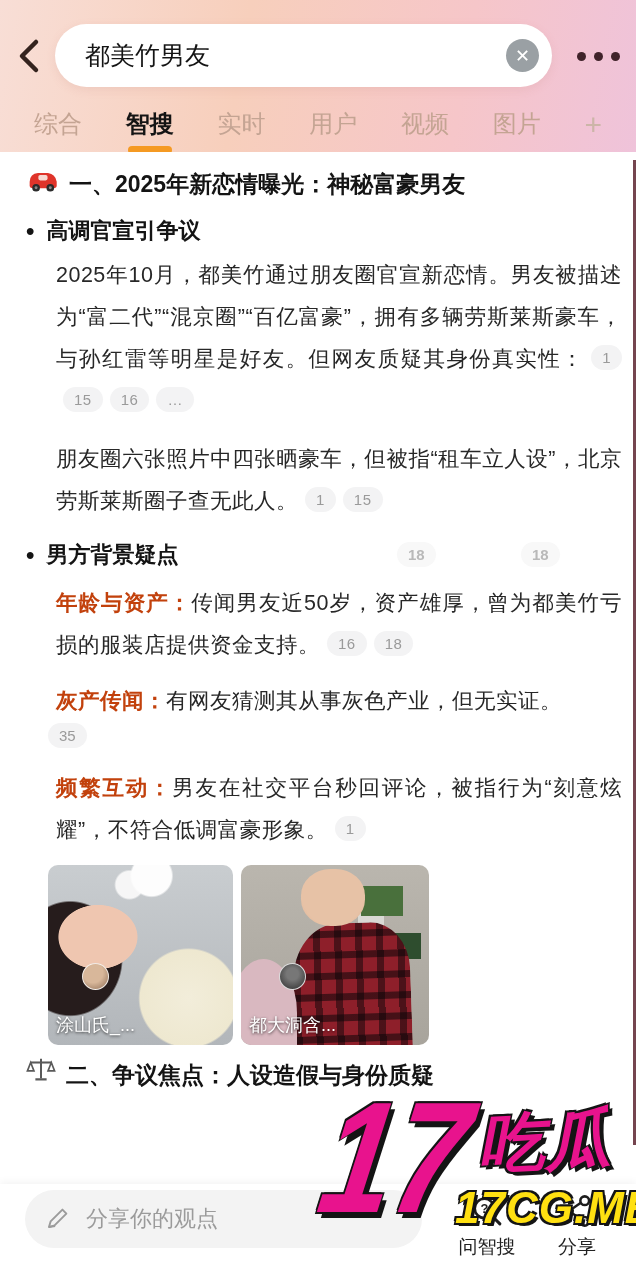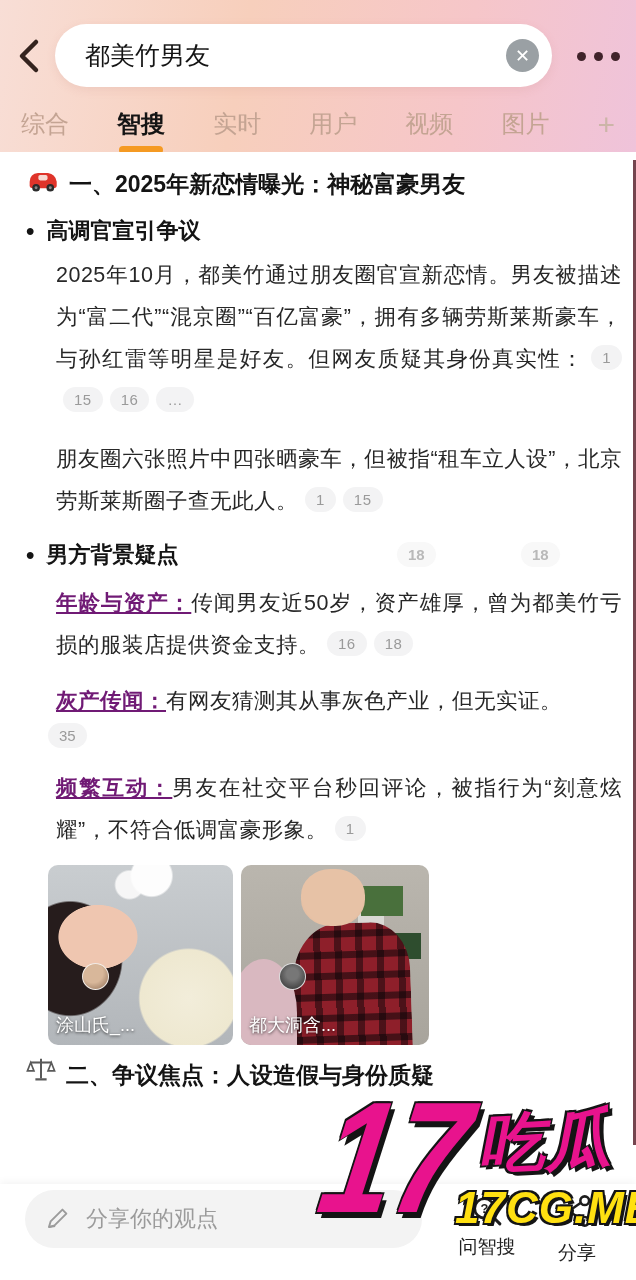--- a/index.html
+++ b/index.html
@@ -15,39 +15,39 @@
                display:flex;align-items:center;padding:0 56px 0 30px;box-shadow:0 3px 10px rgba(190,120,110,.14);}
   .search-query{font-size:25px;color:#141414;}
   .clear-btn{position:absolute;right:13px;top:15px;width:33px;height:33px;border-radius:50%;
              background:#9aa0a4;color:#fff;display:flex;align-items:center;justify-content:center;
              font-size:18px;font-weight:bold;cursor:pointer;}
   .more-dots{position:absolute;right:16px;top:52px;display:flex;gap:8px;cursor:pointer;}
   .more-dots i{width:9px;height:9px;border-radius:50%;background:#40232a;display:block;}
 
   
   .tabbar{position:absolute;top:97px;left:0;width:636px;height:55px;display:flex;align-items:center;
-          padding:0 21px;justify-content:space-between;}
+          padding:0 34px;justify-content:space-between;}
   .tab{font-size:24px;color:#c4a493;position:relative;padding-bottom:2px;cursor:pointer;white-space:nowrap;}
   .tab.active{color:#141414;font-weight:bold;}
   .tab.active::after{content:"";position:absolute;left:50%;transform:translateX(-50%);bottom:-12px;
                      width:44px;height:8px;border-radius:4px;background:#f59a23;}
   .tab-plus{font-size:30px;color:#ccb5a8;font-weight:300;cursor:pointer;}
 
   
   .card{position:absolute;top:152px;left:0;width:636px;height:1128px;background:#ffffff;
         border-radius:18px 18px 0 0;overflow:hidden;}
   .sec-head{display:flex;align-items:center;gap:10px;margin:14px 14px 0 26px;
             font-size:23px;font-weight:bold;color:#141414;line-height:34px;}
   .bullet-row{display:flex;align-items:center;margin:14px 14px 0 26px;position:relative;
               font-size:22px;font-weight:bold;color:#141414;line-height:30px;}
   .bullet-dot{font-size:24px;margin-right:12px;line-height:30px;color:#141414;}
   .para{margin:8px 14px 0 56px;font-size:21.5px;line-height:42px;color:#272727;
         letter-spacing:.5px;text-align:justify;}
   .para.mt16{margin-top:16px;} .para.mt14{margin-top:14px;} .para.mt12{margin-top:12px;}
-  .inline-label{font-weight:bold;color:#701a75;text-decoration:underline;}
+  .inline-label{font-weight:bold;color:#c2410c;}
   .cite{display:inline-block;background:#f3f3f4;color:#9a9a9a;font-size:15px;line-height:15px;
         padding:5px 11px;border-radius:13px;margin-left:7px;position:relative;top:-3px;cursor:pointer;}
   .cite.faint{background:#f8f8f8;color:#b9b9b9;}
   .cite-line{margin:4px 14px 0 48px;}
   .float-cite{position:absolute;top:2px;}
 
   
   .img-row{display:flex;gap:8px;margin:14px 14px 0 48px;}
   .result-img{position:relative;width:185px;height:180px;border-radius:10px;overflow:hidden;cursor:pointer;}
   .img-girl{background:
@@ -85,21 +85,21 @@
   
   .bottom-bar{position:absolute;left:0;bottom:0;width:636px;height:96px;background:#ffffff;z-index:5;
               box-shadow:0 -2px 8px rgba(0,0,0,.05);}
   .opinion-pill{position:absolute;left:25px;top:6px;width:397px;height:58px;border-radius:29px;
                 background:#f3f3f3;display:flex;align-items:center;padding-left:20px;gap:12px;}
   .opinion-input{border:none;outline:none;background:transparent;font-size:22px;color:#333;width:290px;
                  font-family:"Liberation Sans","DejaVu Sans",sans-serif;}
   .opinion-input::placeholder{color:#9b9b9b;}
   .bar-action{position:absolute;top:9px;width:86px;display:flex;flex-direction:column;align-items:center;cursor:pointer;}
   .bar-action .lbl{font-size:19px;color:#222;margin-top:1px;text-align:center;}
-  .action-ask{left:444px;} .action-share{left:534px;gap:6px;}
+  .action-ask{left:444px;} .action-share{left:534px;}
 
   
   .watermark{position:absolute;left:0;top:0;width:636px;height:1280px;z-index:10;pointer-events:none;}
   .wm-17{position:absolute;left:336px;top:1078px;font-size:158px;line-height:1;font-weight:900;font-style:italic;
          color:#e8138d;transform:skewX(-9deg) scaleX(.82);transform-origin:left top;
          text-shadow:6px 6px 0 #141414,-2px -2px 0 #141414,2px -2px 0 #141414,-2px 2px 0 #141414;}
   .wm-cn{position:absolute;left:478px;top:1108px;font-size:66px;line-height:1;font-weight:900;font-style:italic;
          color:#e8138d;transform:rotate(-3deg);
          text-shadow:4px 4px 0 #141414,-2px -2px 0 #141414,2px -2px 0 #141414,-2px 2px 0 #141414;}
   .wm-site{position:absolute;left:455px;top:1186px;font-size:44px;line-height:1;font-weight:900;font-style:italic;

